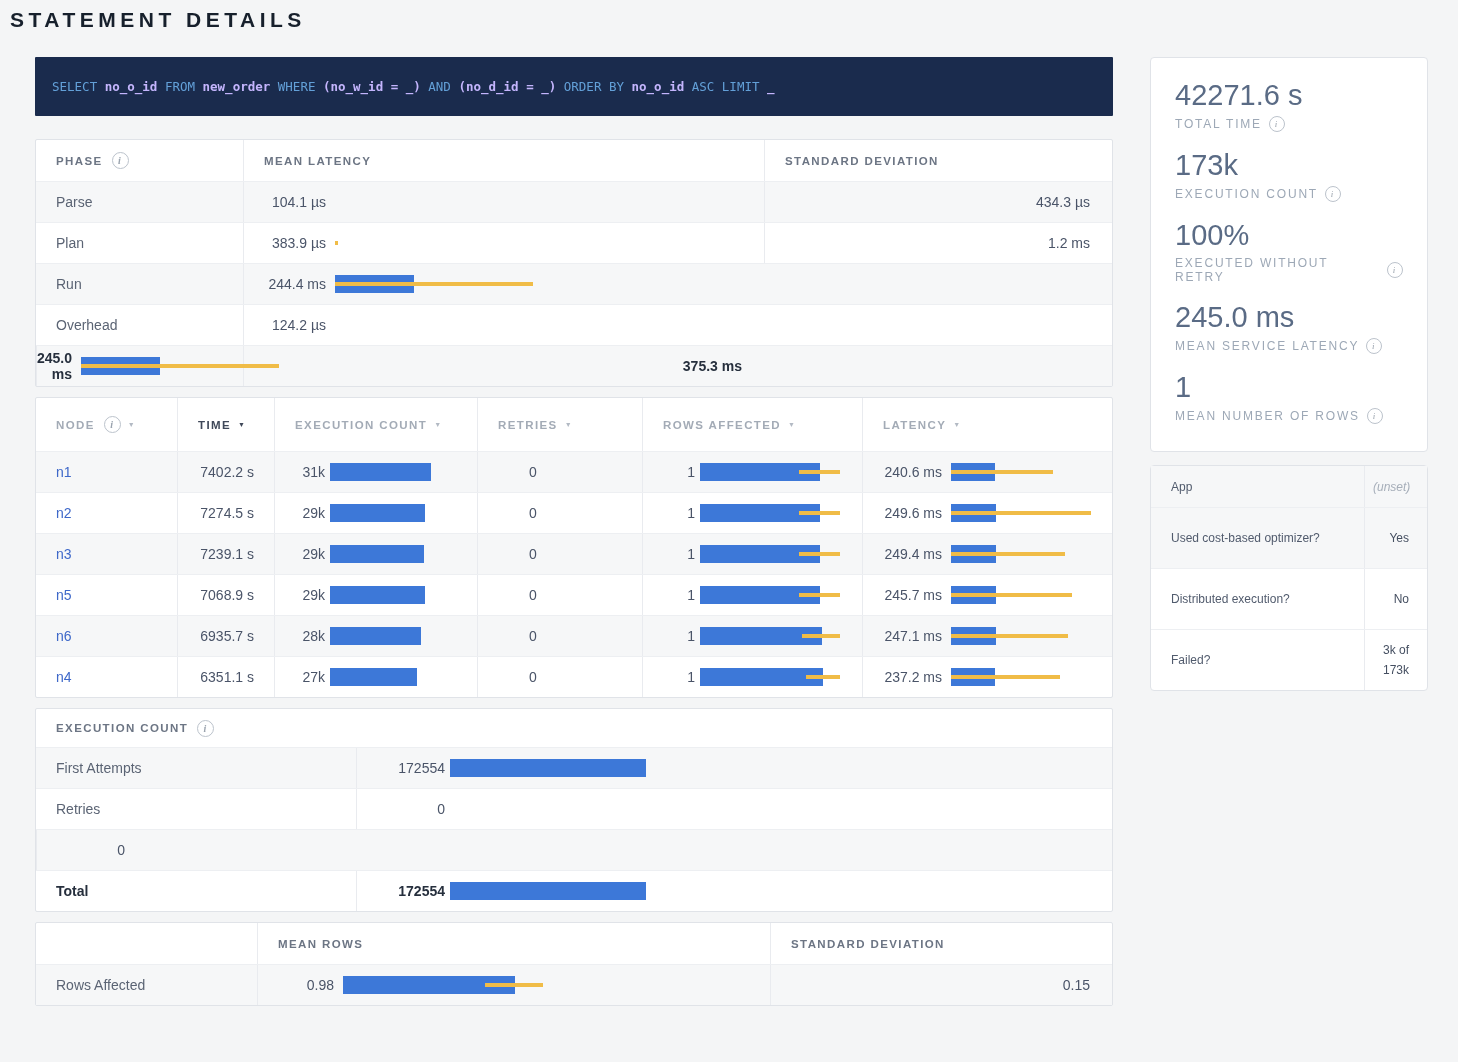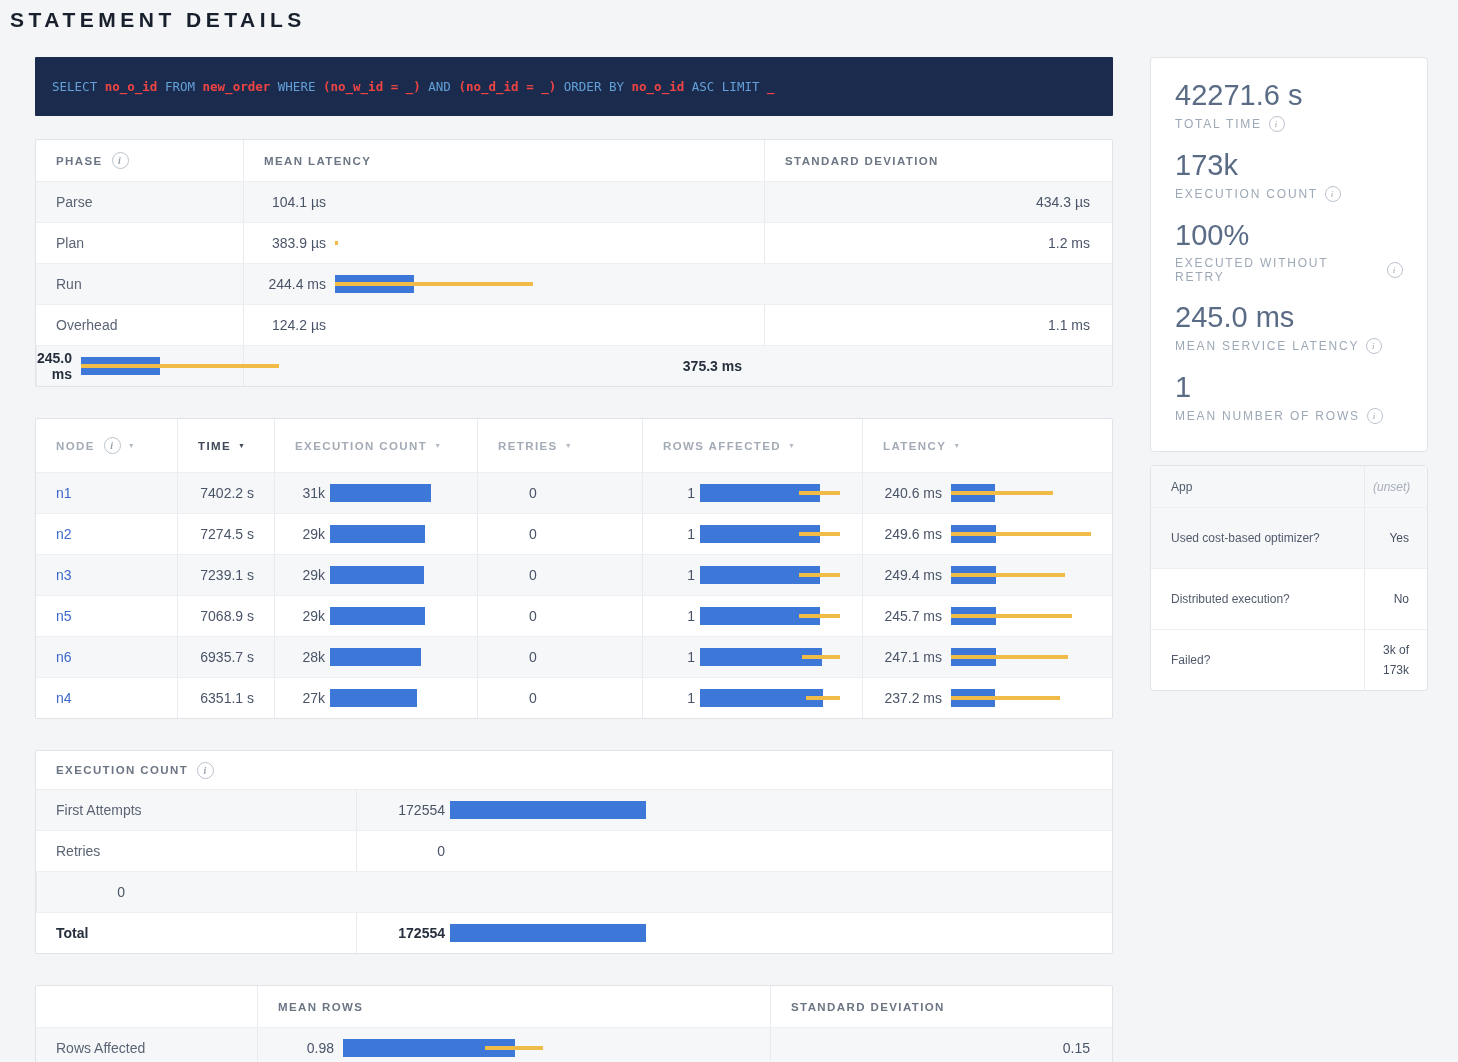--- a/index.html
+++ b/index.html
@@ -6,24 +6,24 @@
     background:#f4f5f6;font-family:"Liberation Sans",sans-serif;color:#4a5468;}
   h1.title{margin:8px 0 0 10px;font-size:21px;font-weight:700;letter-spacing:4.5px;color:#17202c;}
   .layout{display:flex;margin:25px 30px 0 35px;gap:37px;align-items:flex-start;}
   .main{width:1078px;}
   .side{width:278px;}
 
   
   .sql{height:59px;background:#1a2b4d;display:flex;align-items:center;padding:0 17px;
     font-family:"DejaVu Sans Mono",monospace;font-size:12.5px;white-space:pre;margin-bottom:23px;border-radius:1px;}
   .sql .kw{color:#63a0d8;}
-  .sql .id{color:#ef4444;font-weight:bold;}
+  .sql .id{color:#c4b5fd;font-weight:bold;}
 
   
-  .tbl{background:#fff;border:1px solid #e0e3e8;border-radius:2px;margin-bottom:31px;}
+  .tbl{background:#fff;border:1px solid #e0e3e8;border-radius:2px;margin-bottom:10px;}
   .thead{display:grid;align-items:center;font-weight:700;font-size:11.5px;letter-spacing:1.4px;}
   .phase-g{grid-template-columns:207px 521px 1fr;}
   .node-g{grid-template-columns:141px 97px 203px 165px 220px 1fr;}
   .exec-g{grid-template-columns:320px 1fr;}
   .rows-g{grid-template-columns:221px 513px 1fr;}
   .phase .thead,.rowsaff .thead{height:41px;color:#6c7584;}
   .exec .thead{height:38px;color:#6c7584;grid-template-columns:1fr;}
   .node .thead{height:53px;color:#a3abb6;}
   .hc{display:flex;align-items:center;height:100%;padding-left:20px;box-sizing:border-box;}
   .sep{border-left:1px solid #e9ebef;}
@@ -119,21 +119,20 @@
                 <i class="by" style="left: 0%; width: 94.5%;"></i>
               </span>
             </div>
           </div>
           <div class="trow phase-g">
             <div class="cell lab">Overhead</div>
             <div class="cell sep">
               <span class="num" style="width: 82px; margin-right: 9px;">124.2 µs</span>
               <span class="bw" style="width: 210px;"></span>
             </div>
-            <div class="cell sd sep">1.1 ms</div>
           </div>
           <div class="trow phase-g stripe boldrow">
             <div class="cell sep">
               <span class="num" style="width: 82px; margin-right: 9px;">245.0 ms</span>
               <span class="bw" style="width: 210px;">
                 <i class="bb" style="width: 37.6%;"></i>
                 <i class="by" style="left: 0%; width: 94.5%;"></i>
               </span>
             </div>
             <div class="cell sd sep">375.3 ms</div>

